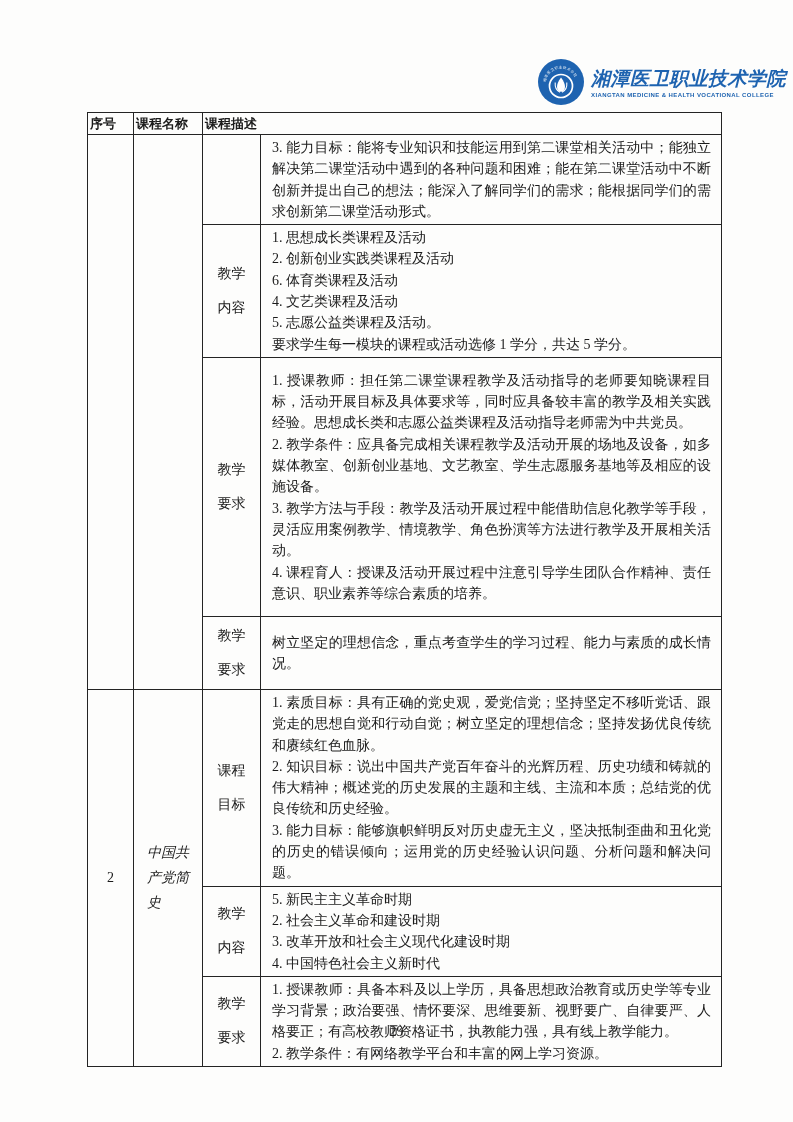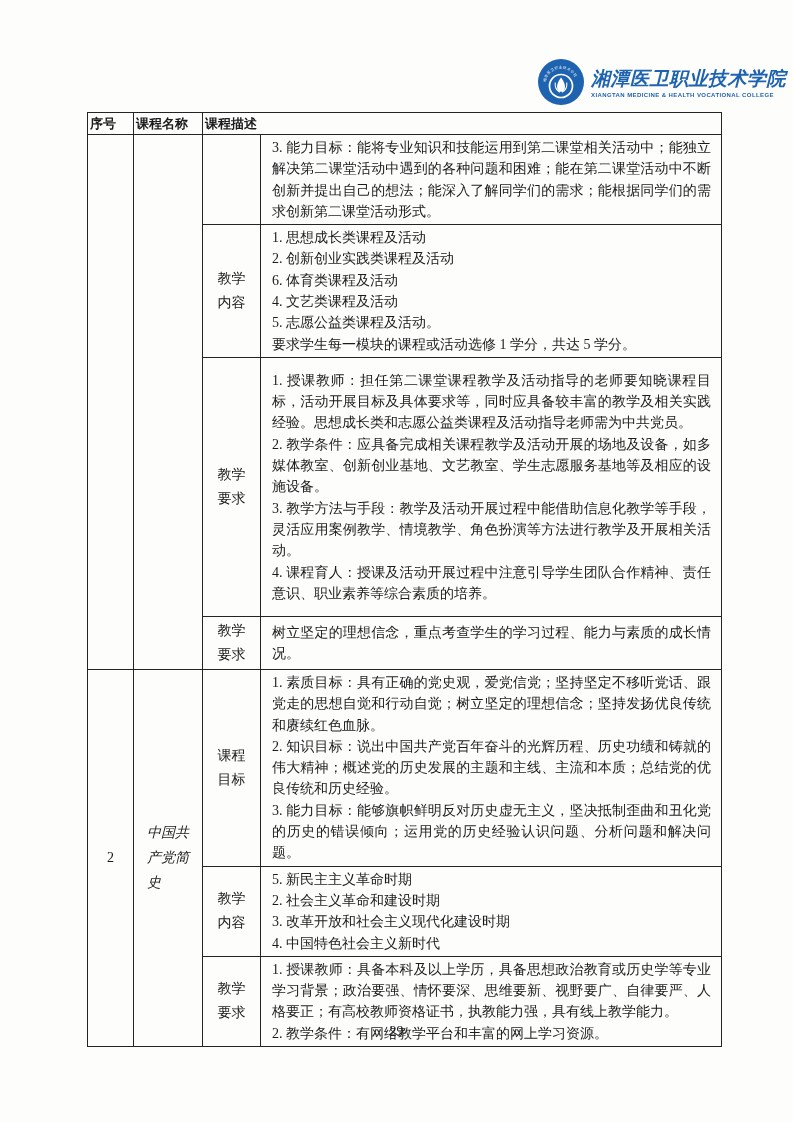--- a/index.html
+++ b/index.html
@@ -75,21 +75,21 @@
   }
   td.cell-course {
     text-align: justify;
     padding: 2px 13px;
     line-height: 25px;
     font-style: italic;
   }
   td.cell-label {
     text-align: center;
     padding: 2px 14px;
-    line-height: 24px;
+    line-height: 34px;
   }
   td.cell-desc {
     padding: 2px 10px 2px 11px;
     text-align: justify;
     line-height: 21.3px;
   }
   td.cell-desc .para { text-align: justify; }
 
   
   .page-number {

